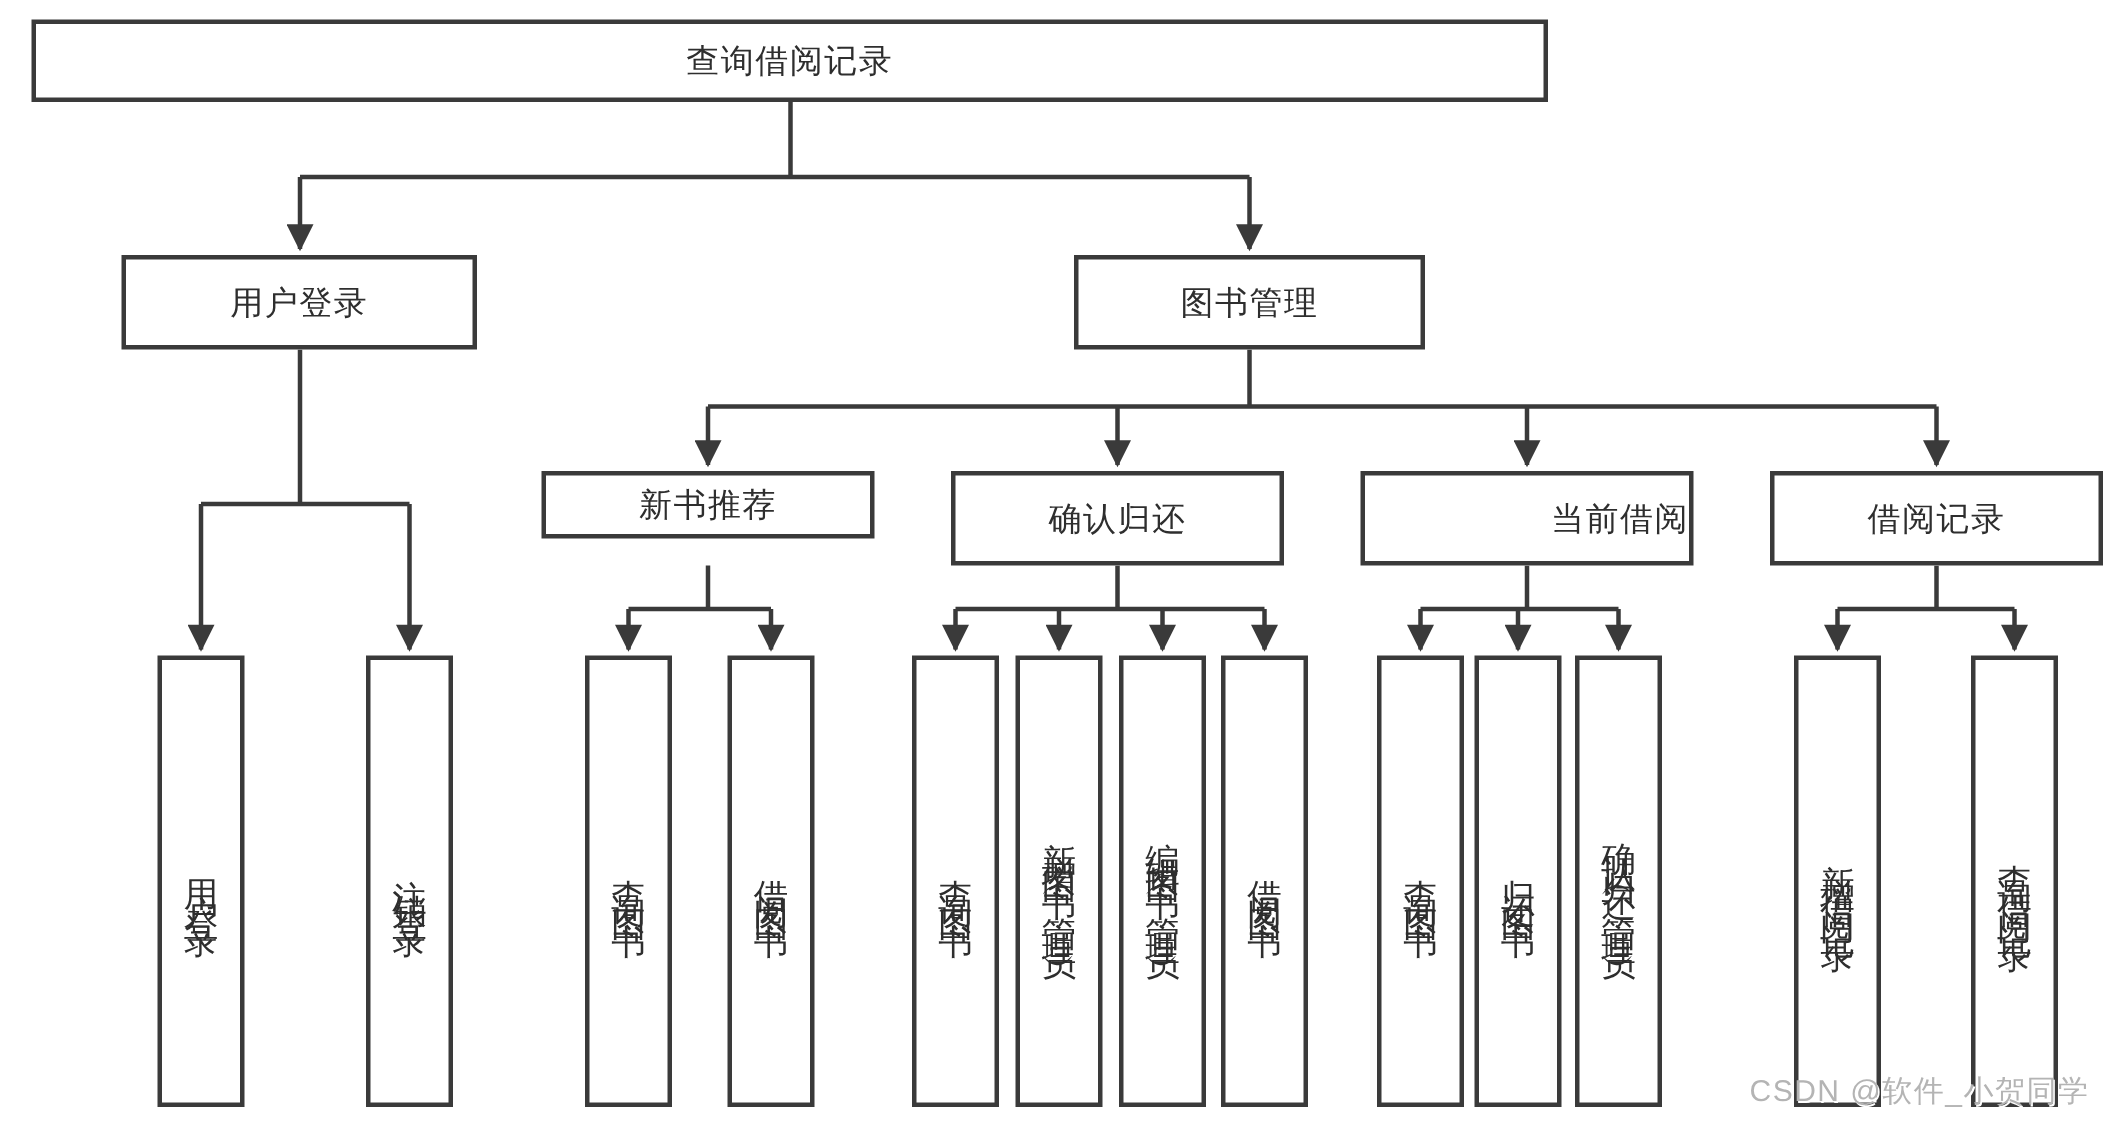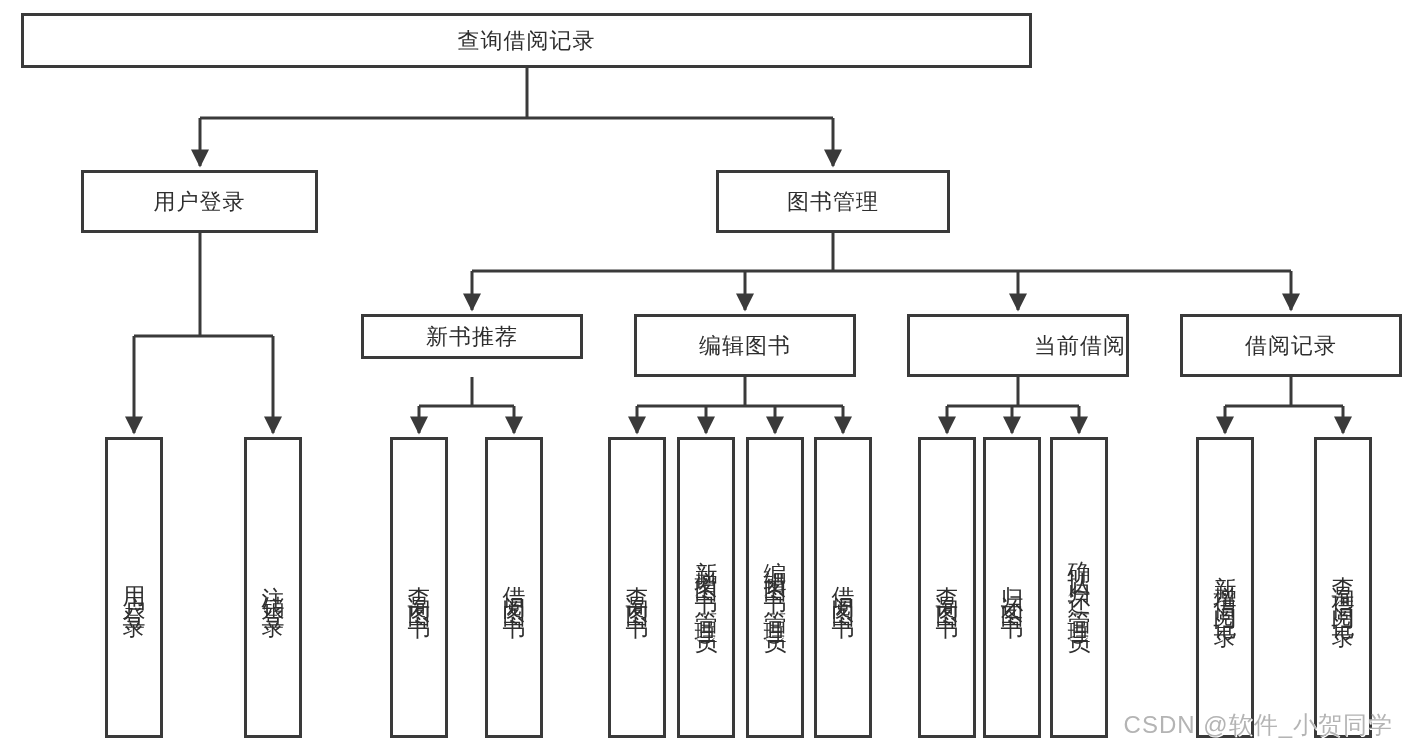--- a/index.html
+++ b/index.html
@@ -80,21 +80,21 @@
   .lf-9  { left: 918px; }
   .lf-10 { left: 983px; }
   .lf-11 { left: 1050px; }
   .lf-12 { left: 1196px; }
   .lf-13 { left: 1314px; }
 
   .watermark {
     position: absolute;
     right: 12px;
     bottom: 6px;
-    font-size: 24px;
+    font-size: 20px;
     color: var(--watermark);
     text-shadow: 1px 1px 0 #ffffff;
     letter-spacing: 1px;
   }
 </style>
 </head>
 <body>
 
 <div class="stage">
 
@@ -161,21 +161,21 @@
     <span class="lbl">用户登录</span>
   </div>
   <div class="box h n-mgmt">
     <span class="lbl">图书管理</span>
   </div>
 
   <div class="box h n-l3a">
     <span class="lbl">新书推荐</span>
   </div>
   <div class="box h n-l3b">
-    <span class="lbl">编辑图书</span>
+    <span class="lbl">确认归还</span>
   </div>
   <div class="box h n-l3c">
     <span class="lbl">当前借阅</span>
   </div>
   <div class="box h n-l3d">
     <span class="lbl">借阅记录</span>
   </div>
 
   <div class="box v leaf lf-1">
     <span class="lbl">用户登录</span>

